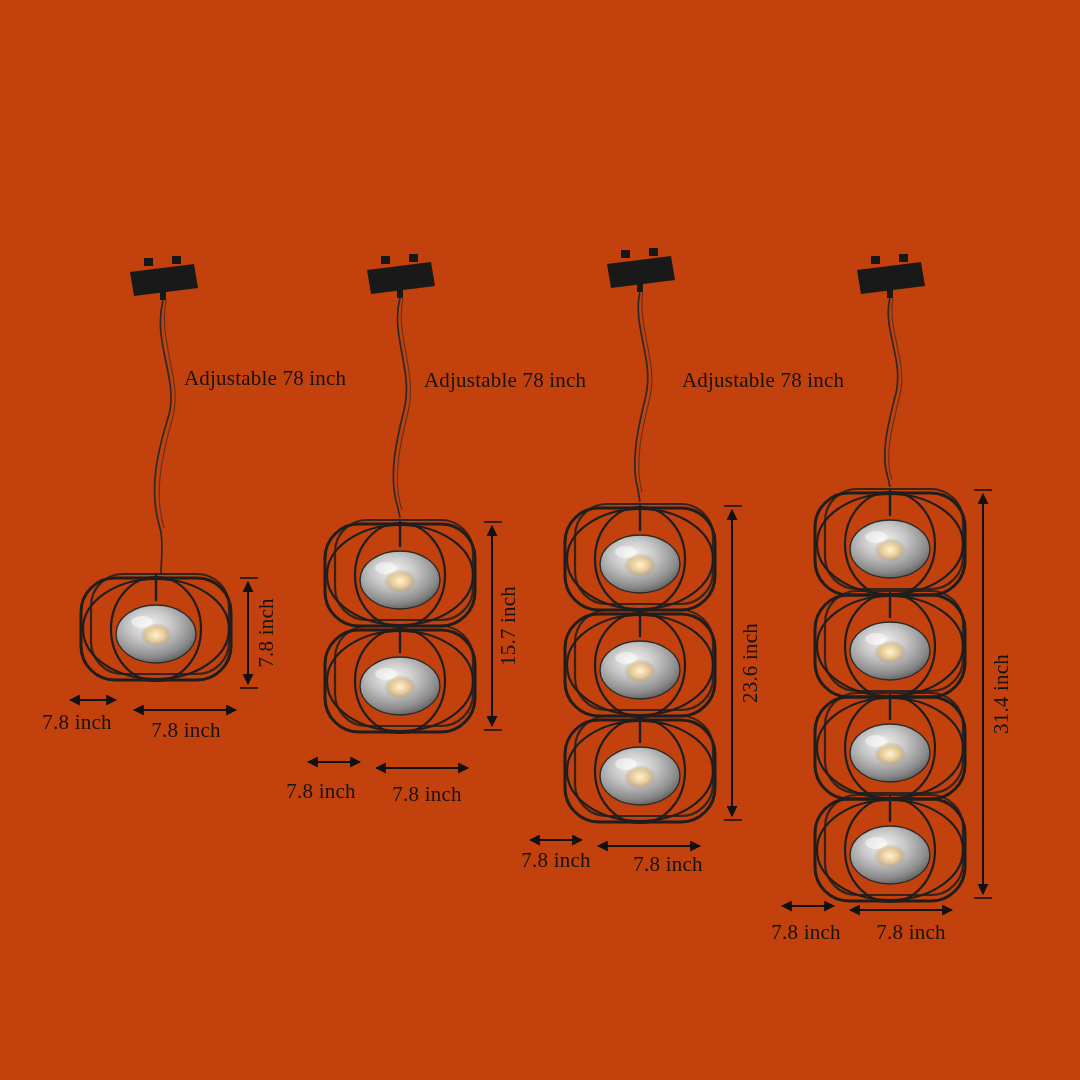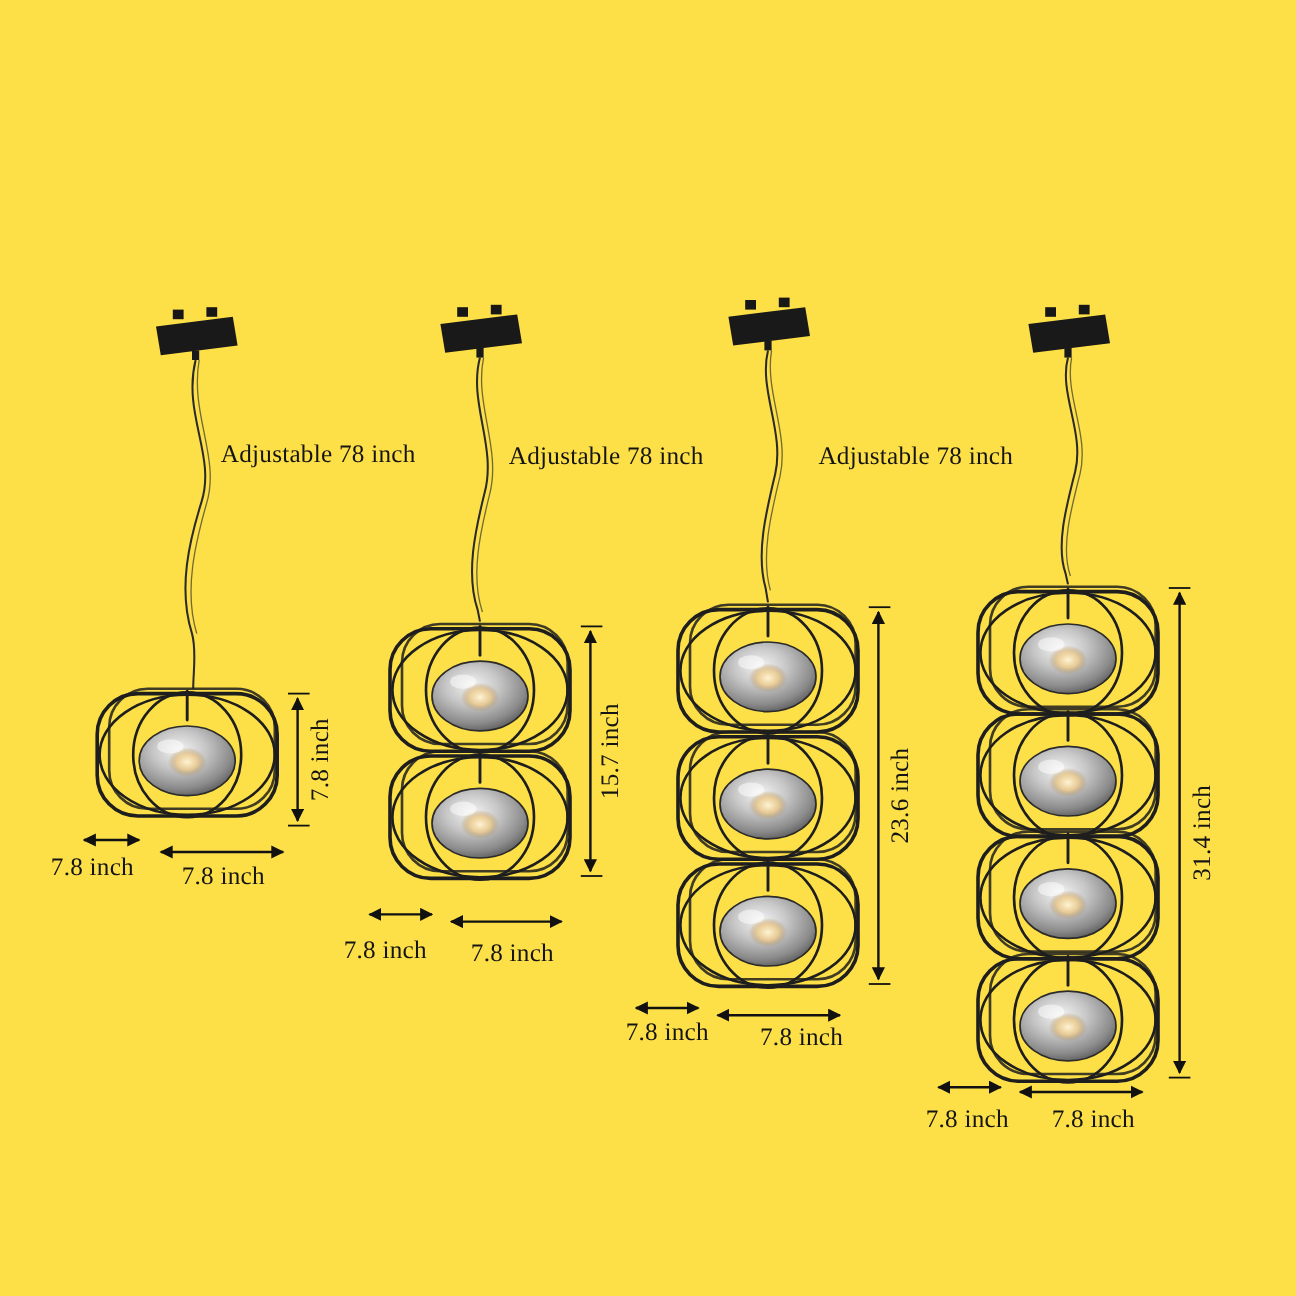--- a/index.html
+++ b/index.html
@@ -1,19 +1,19 @@
 <!DOCTYPE html>
 <html><head>
 <meta charset="utf-8">
 <style>
   html,body { margin:0; padding:0; background:#ffffff; }
   .stage {
     position:relative;
     width:1080px; height:1080px;
-    background:#fde047;
+    background:#c2410c;
     font-family:"Liberation Serif", serif;
     overflow:hidden;
   }
   .stage svg.scene { position:absolute; left:0; top:0; }
   .lbl {
     position:absolute;
     font-size:21px;
     color:#141414;
     white-space:nowrap;
     letter-spacing:.2px;

